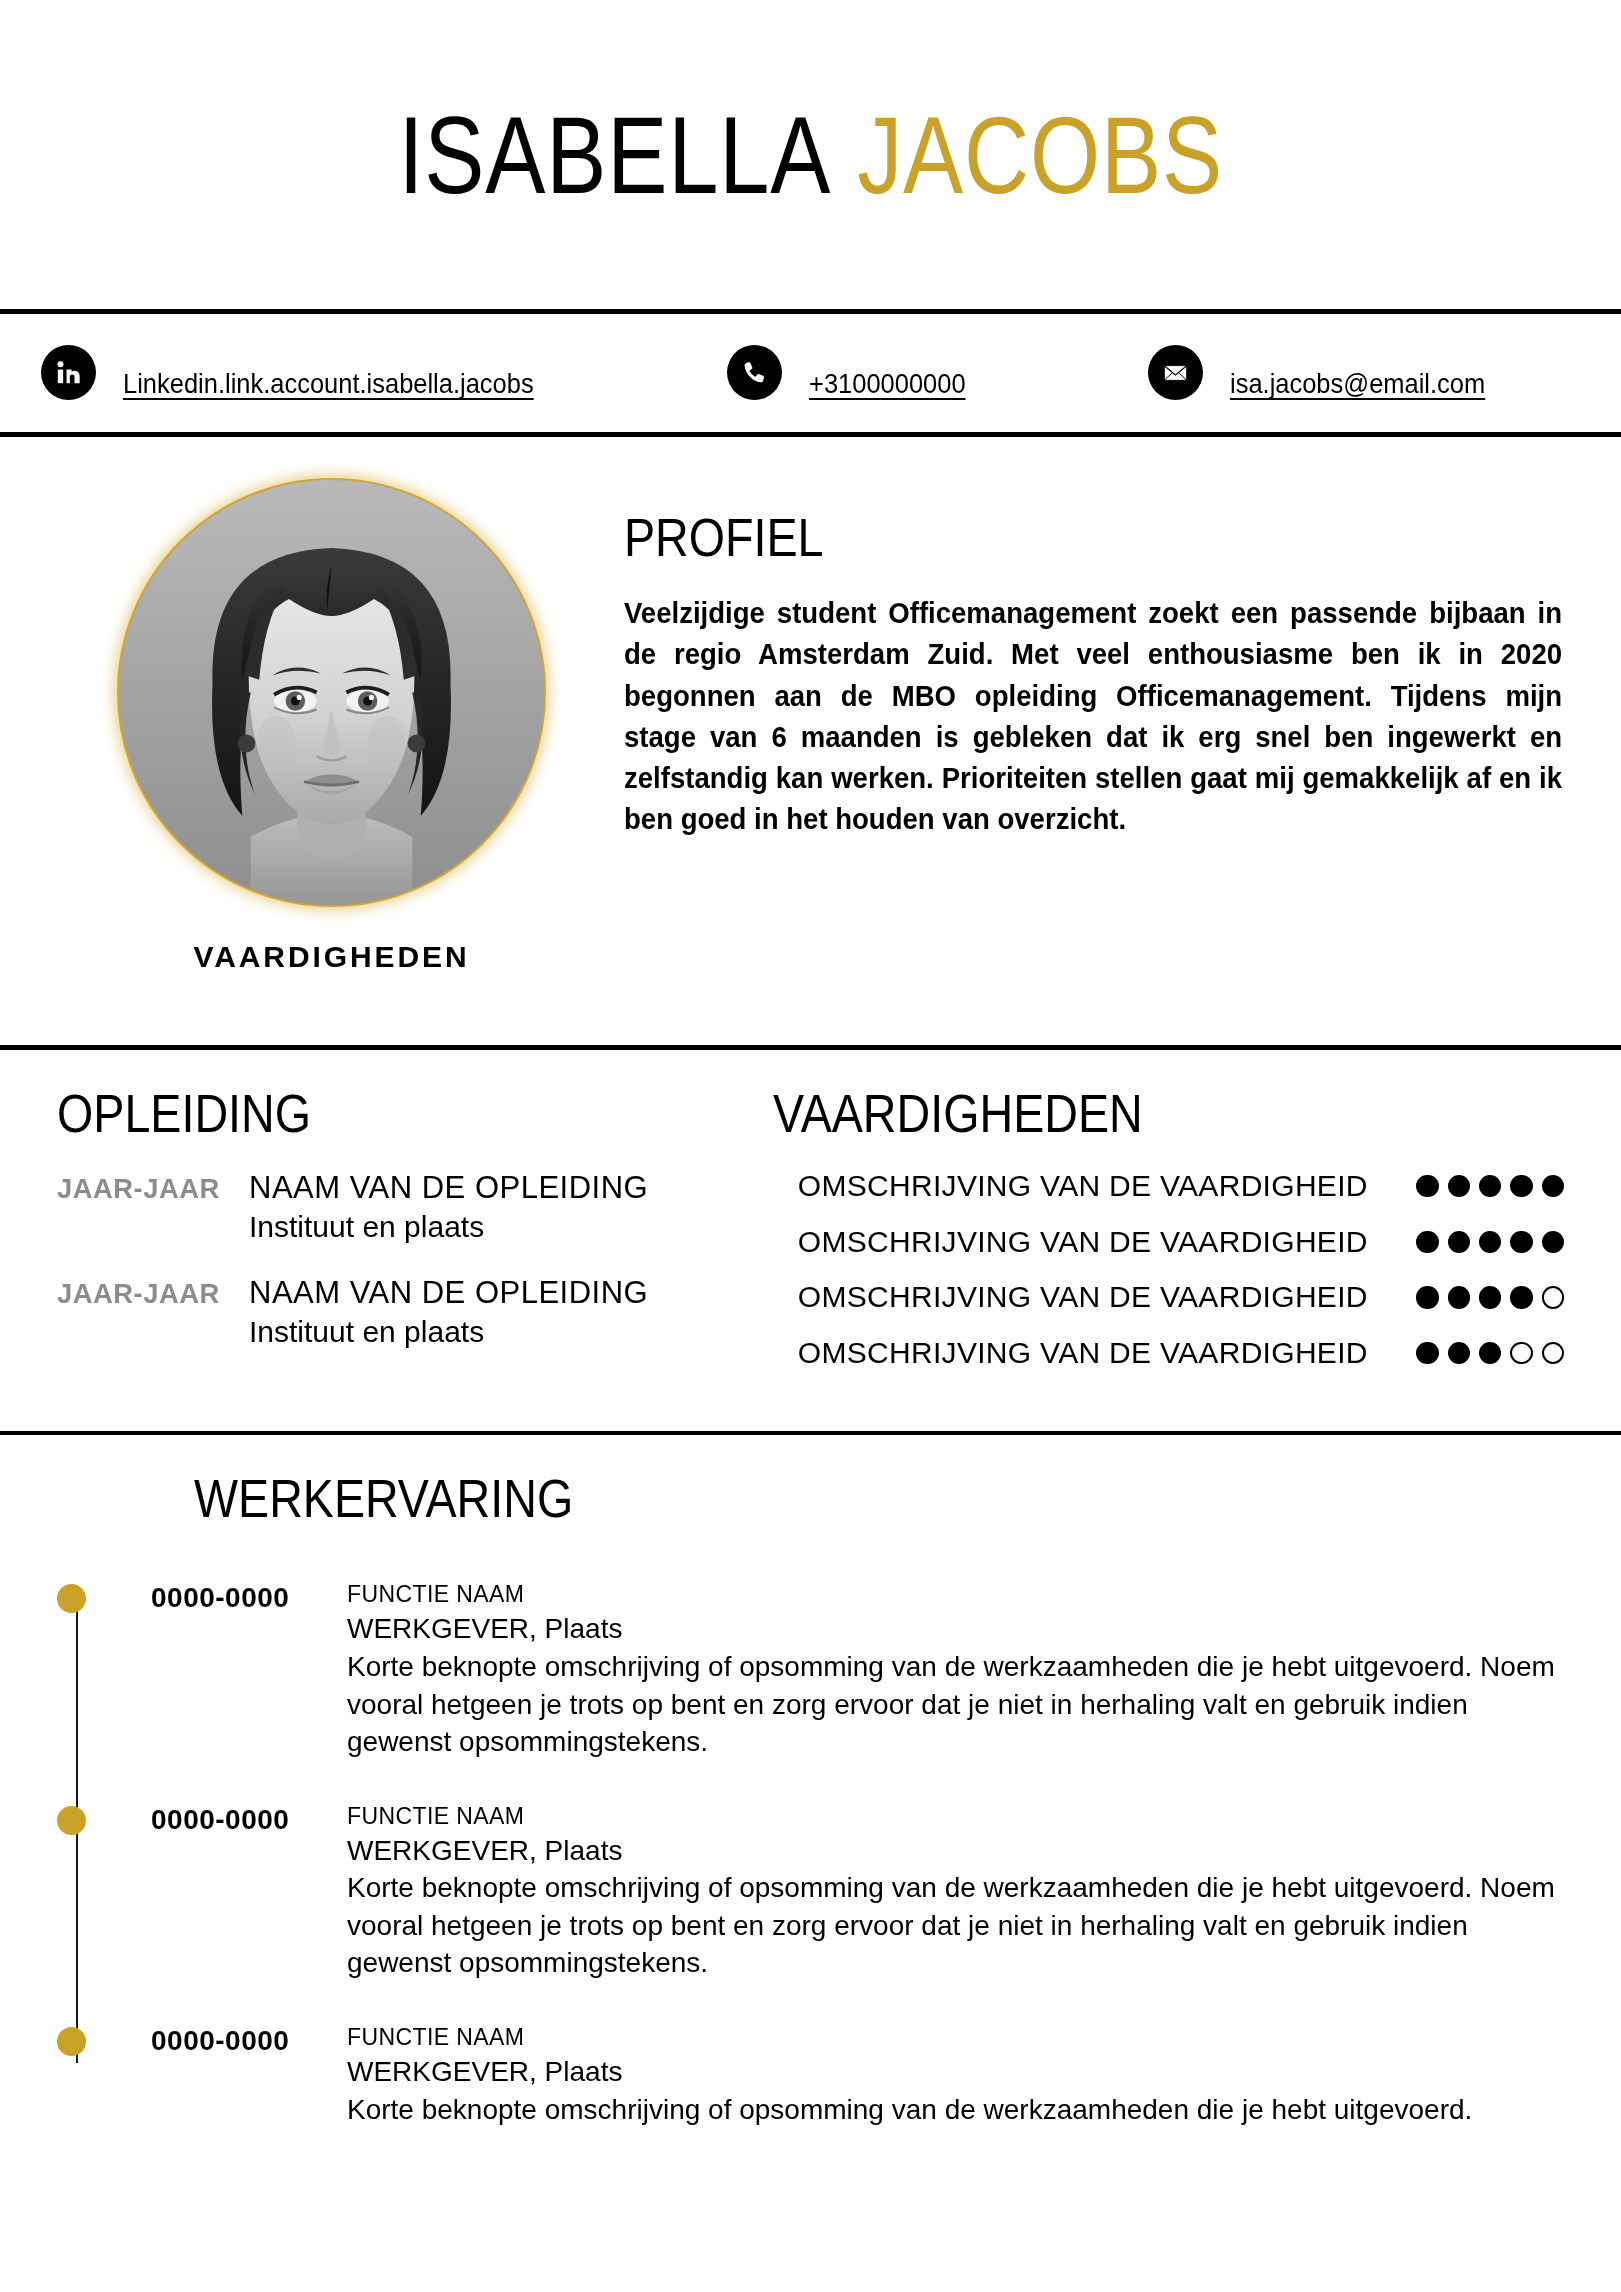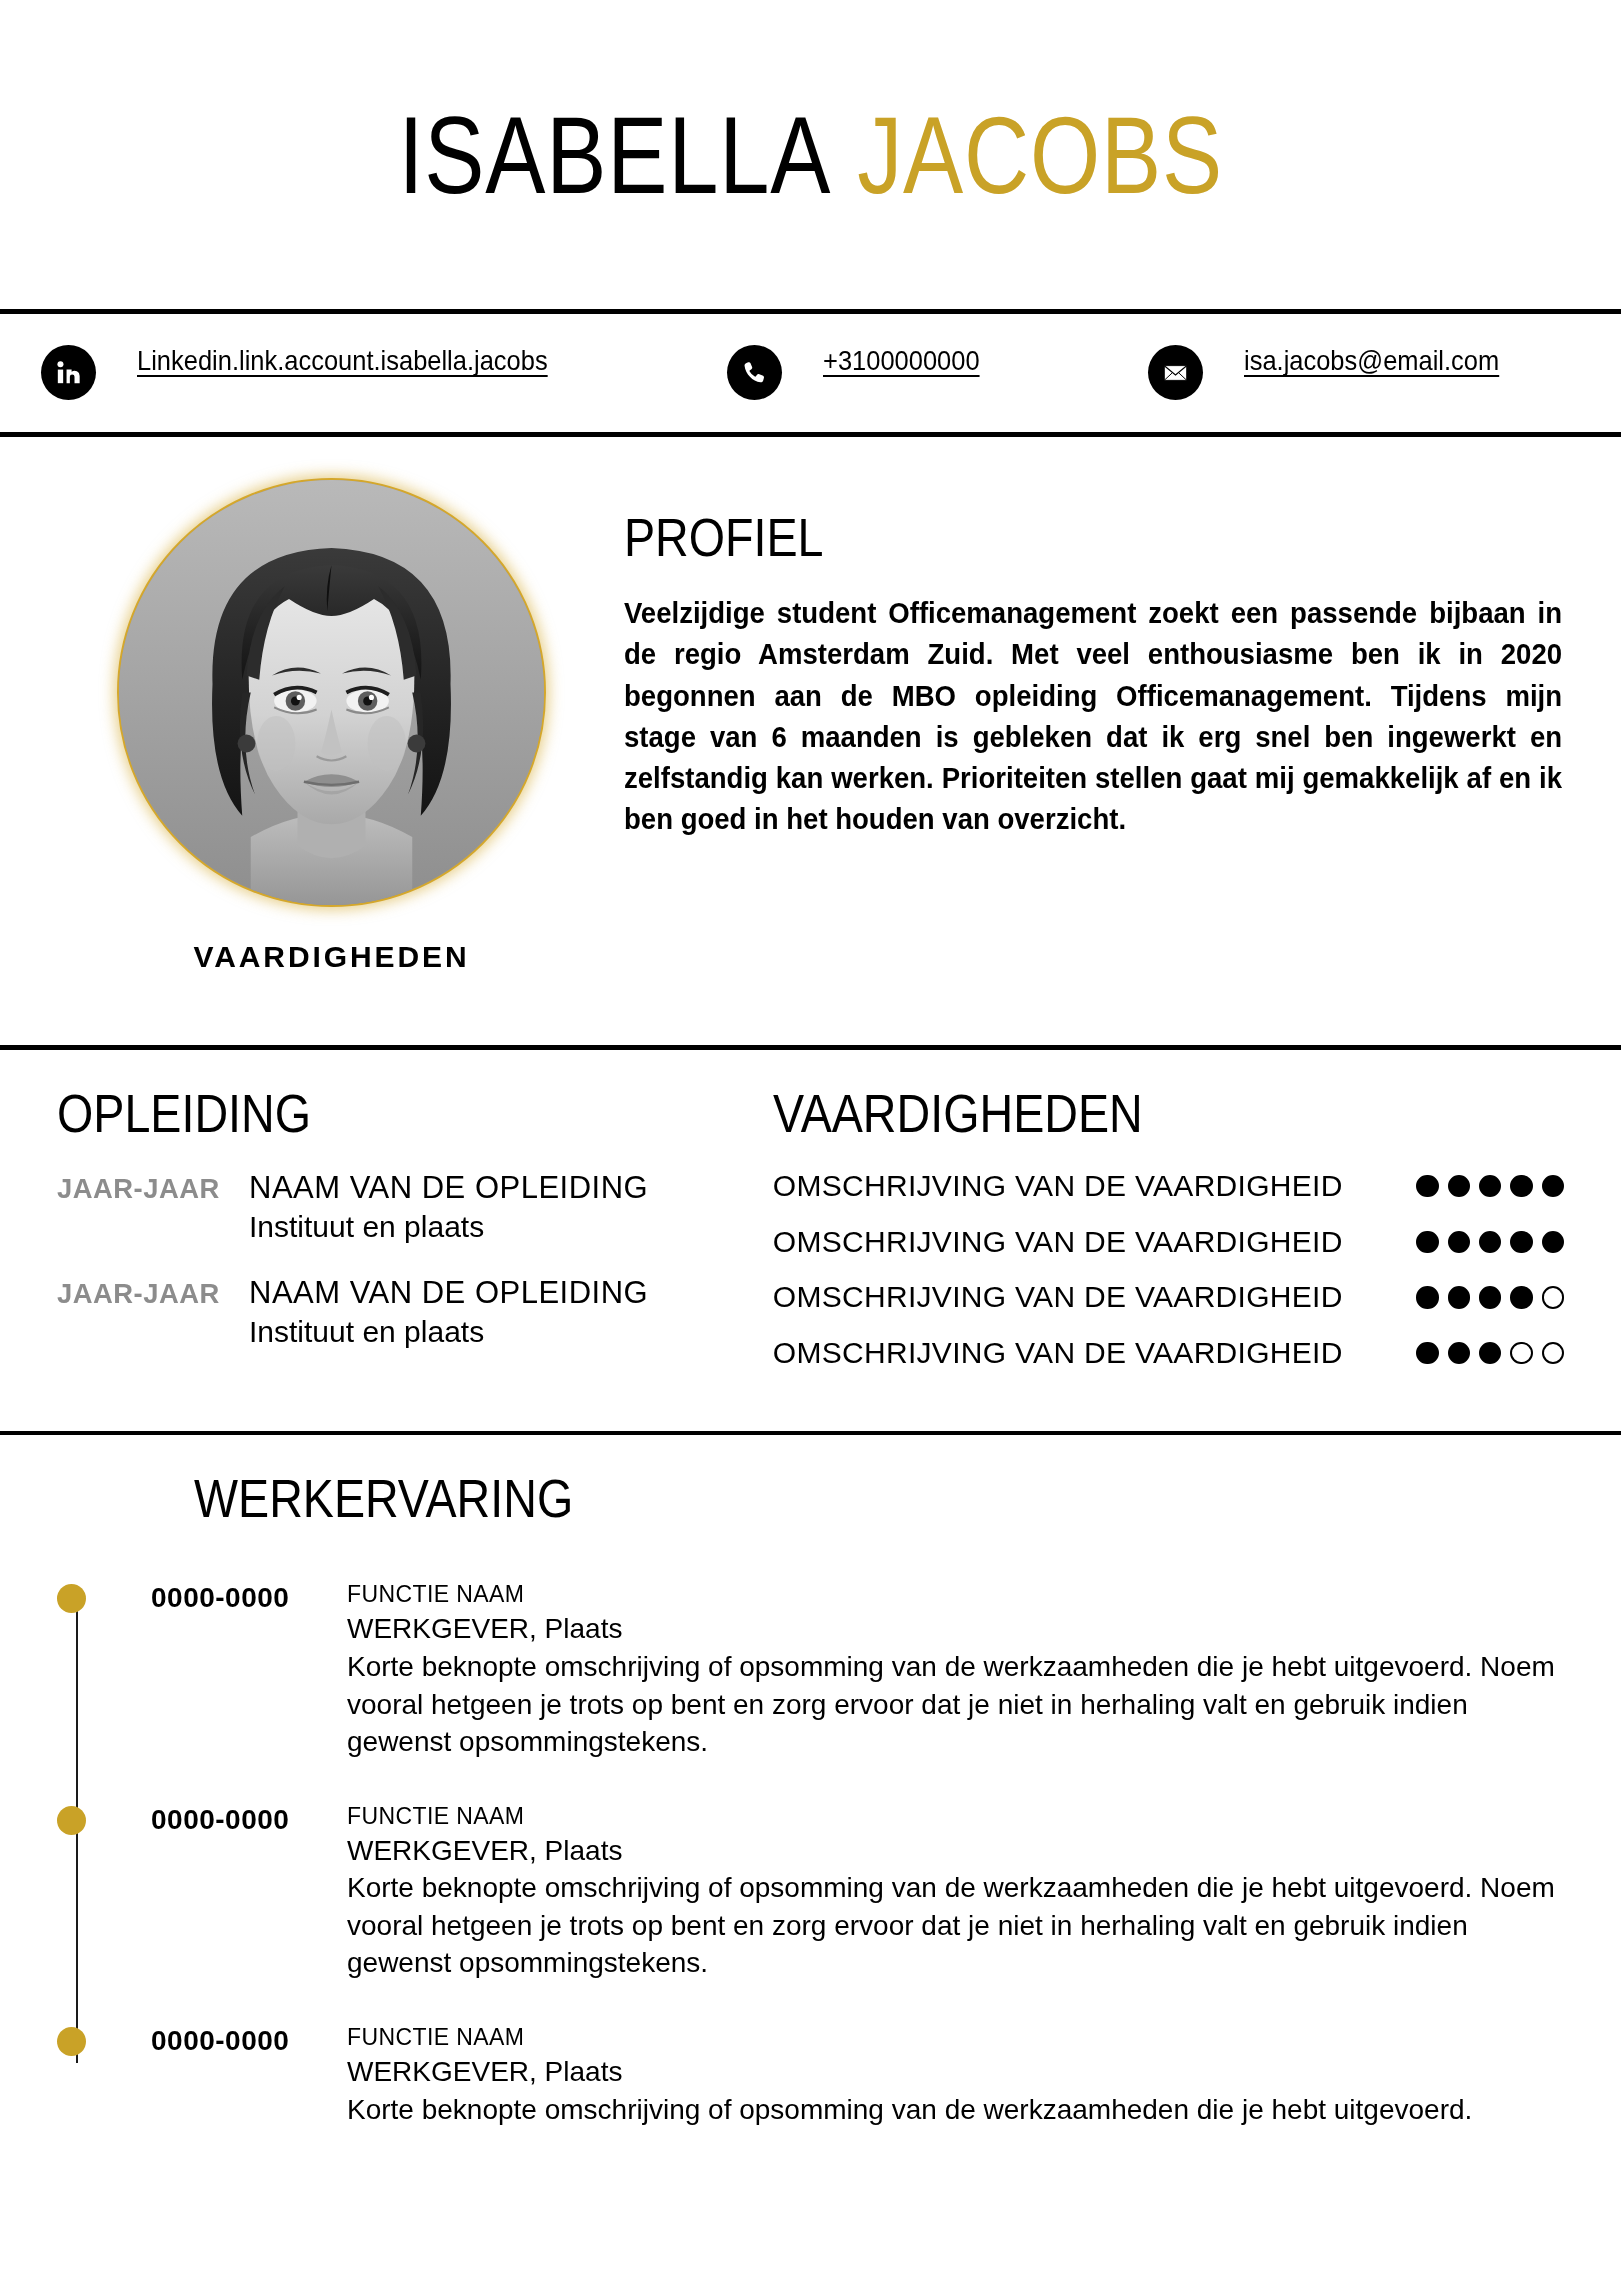--- a/index.html
+++ b/index.html
@@ -44,23 +44,22 @@
 
   
   .contact-bar {
     height: 118px;
     display: flex;
     align-items: center;
     padding: 0 41px;
   }
   .contact-item {
     display: flex;
-    align-items: flex-start;
+    align-items: flex-end;
     white-space: nowrap;
-    gap: 14px;
   }
   .contact-item.linkedin { width: 686px; }
   .contact-item.phone    { width: 421px; }
   .contact-item.email    { flex: 1; }
 
   .cicon {
     width: 55px;
     height: 55px;
     border-radius: 50%;
     background: #000000;
@@ -181,20 +180,21 @@
     display: flex;
     align-items: center;
     margin-bottom: 21.6px;
   }
   .skill-label {
     flex: 1;
     font-family: "Liberation Sans Narrow", "Liberation Sans", sans-serif;
     font-size: 30px;
     letter-spacing: 0.3px;
     white-space: nowrap;
+    text-align: center;
   }
   .skill-dots {
     flex: 0 0 auto;
     display: flex;
     gap: 8.8px;
     margin-left: 23.5px;
   }
   .dot {
     width: 22.5px;
     height: 22.5px;

